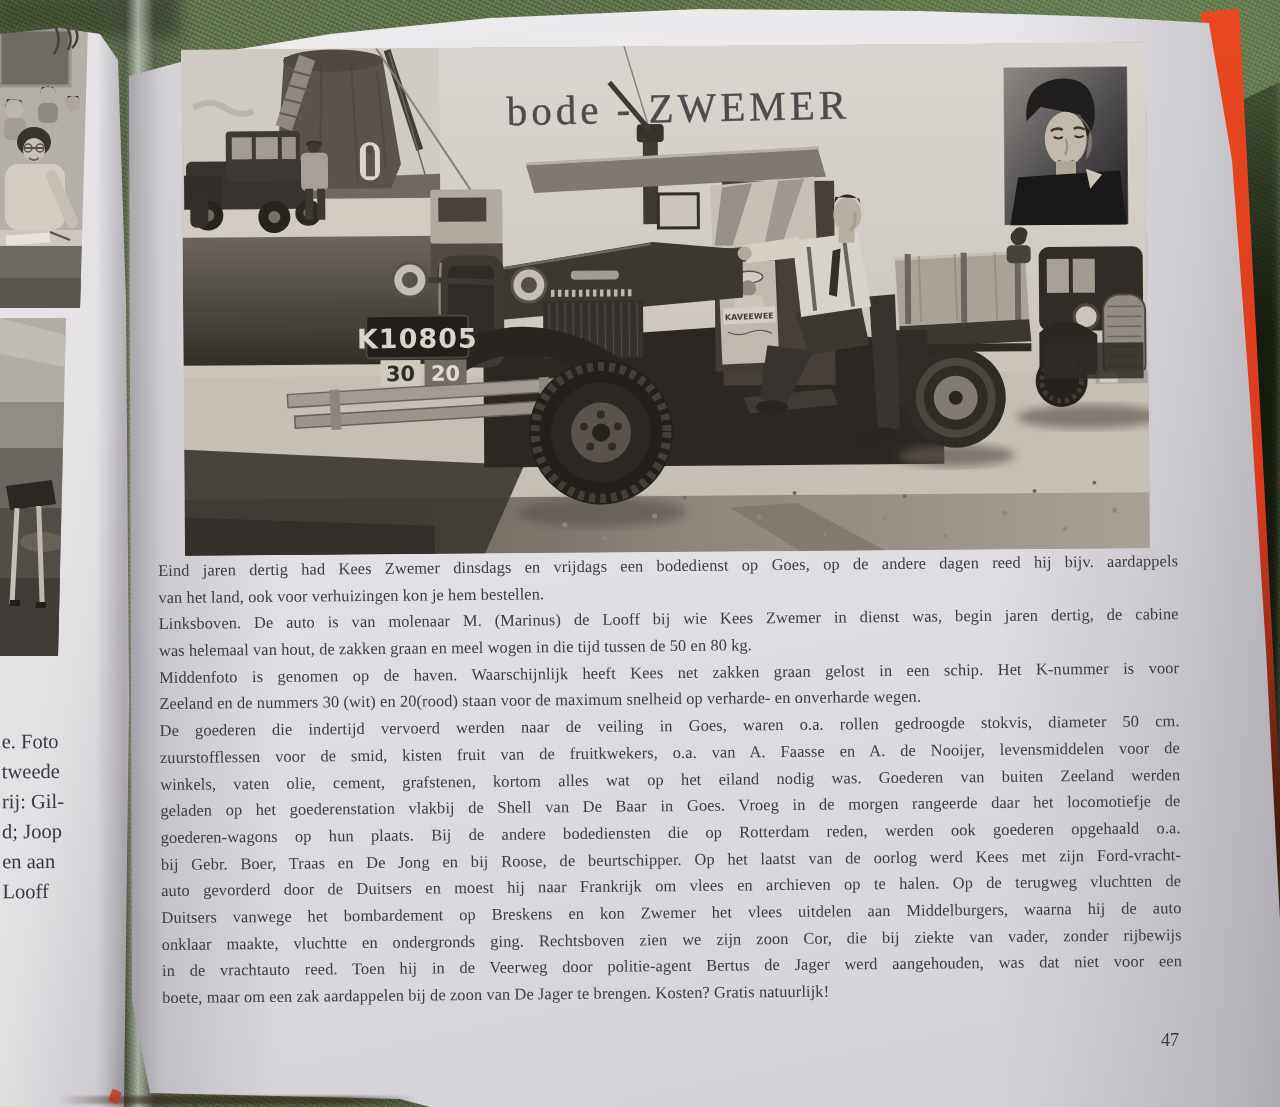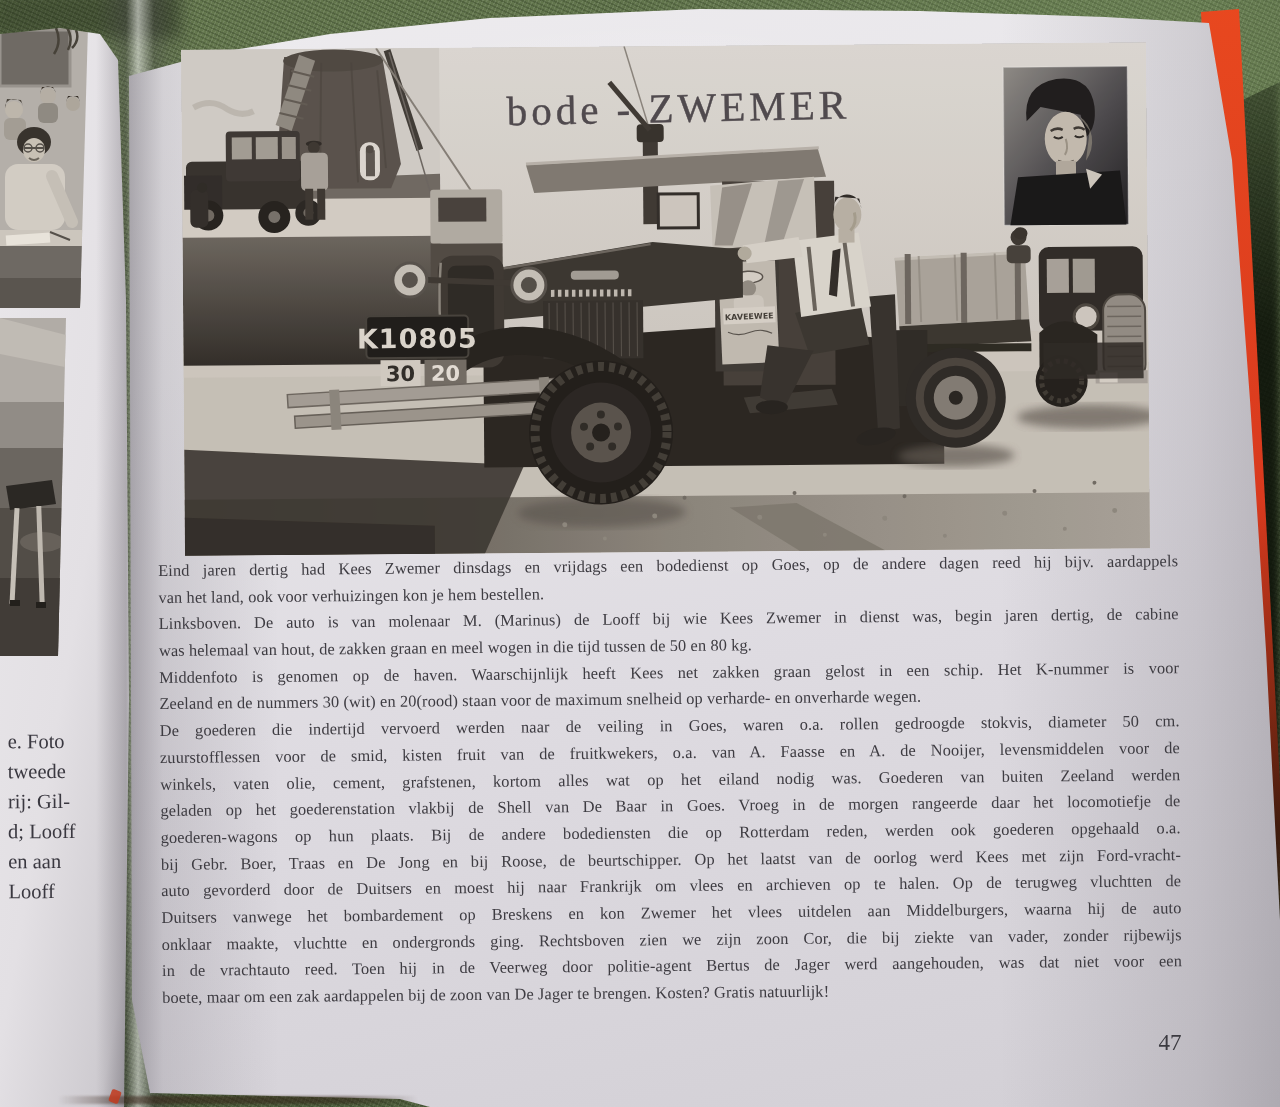--- a/index.html
+++ b/index.html
@@ -24,21 +24,21 @@
   
   .red-edge{left:0;top:0;width:100%;height:100%;
     clip-path:polygon(1201px 12px,1239px 9px,1292px 1010px,1252px 1015px);
     background:linear-gradient(to bottom,#e8481f 0%,#d93a1e 45%,#8a2a14 62%,#401c0e 75%,rgba(30,20,10,0) 86%);}
 
   
   .left-page{left:0;top:0;width:140px;height:1107px;
     clip-path:polygon(0 34px,60px 28px,100px 34px,118px 60px,126px 300px,129px 700px,124px 1107px,0 1107px);
     background:linear-gradient(100deg,#eae8eb 0%,#e3e0e4 55%,#cdcacf 88%,#a7a4aa 100%);
     filter:drop-shadow(0 -3px 6px rgba(15,20,8,.5));}
-  .lp-frags{left:8px;top:726px;width:120px;color:#3a3840;font-size:20.5px;transform:rotate(-0.3deg);}
+  .lp-frags{left:2px;top:726px;width:120px;color:#3a3840;font-size:20.5px;transform:rotate(-0.3deg);}
   .lp-frags .frag{position:static;height:30px;line-height:30px;}
 
   
   .gutter-shade{left:96px;top:0;width:100px;height:1107px;
     background:linear-gradient(90deg,rgba(70,65,75,0) 0%,rgba(70,65,75,.30) 30%,rgba(245,243,246,.55) 42%,rgba(70,65,75,.30) 58%,rgba(70,65,75,.10) 75%,transparent 100%);}
 
   
   .right-page{left:0;top:0;width:1280px;height:1107px;
     clip-path:polygon(129px 76px,210px 54px,330px 34px,490px 18px,700px 9px,920px 11px,1105px 17px,1209px 23px,1232px 160px,1250px 400px,1266px 650px,1280px 920px,1280px 1107px,430px 1107px,400px 1099px,150px 1093px,132px 1000px);
     background:
@@ -55,21 +55,21 @@
     box-shadow:inset 0 0 0 1px rgba(40,35,30,.18);}
   .photo-main svg{position:absolute;left:0;top:0;}
 
   
   .body-text{left:158px;top:558px;width:1020px;color:#3e3c42;font-size:16.4px;
     transform:rotate(-0.55deg);transform-origin:left top;letter-spacing:.1px;}
   .body-text .line{position:static;height:26.7px;line-height:26.7px;overflow:hidden;
     text-align:justify;text-align-last:justify;}
   .body-text .line.par-end{text-align-last:left;}
 
-  .page-number{left:1140px;top:1030px;width:60px;text-align:center;font-size:23px;color:#3b3a40;}
+  .page-number{left:1140px;top:1030px;width:60px;text-align:center;font-size:18px;color:#3b3a40;}
 
   
   .bottom-edge-strip{left:58px;top:1096px;width:360px;height:8px;border-radius:4px;filter:blur(1px);
     background:linear-gradient(to right,rgba(60,40,30,0),rgba(55,35,25,.55) 20%,rgba(50,32,22,.5) 80%,transparent);}
   .red-speck{left:110px;top:1090px;width:10px;height:13px;background:#c23a1d;border-radius:2px;
     transform:rotate(20deg);opacity:.85;}
 </style>
 </head>
 <body>
 
@@ -133,21 +133,21 @@
         <rect x="38" y="188" width="5" height="100" fill="#beb8af" transform="rotate(-2 40 238)"></rect>
         <rect x="10" y="282" width="10" height="6" fill="#23201c"></rect>
           <rect x="36" y="284" width="10" height="6" fill="#23201c"></rect>
       </g>
     </svg>
     <div class="lp-frags">
 
     <div class="frag">e. Foto</div>
         <div class="frag">tweede</div>
         <div class="frag">rij: Gil-</div>
-        <div class="frag">d; Looff</div>
+        <div class="frag">d; Joop</div>
         <div class="frag">en aan</div>
         <div class="frag">Looff</div>
       </div>
   </div>
 
   <div class="gutter-shade"></div>
   <div class="right-page"></div>
 
   <div class="photo-main">
     <svg width="965" height="506" viewBox="0 0 965 506">

